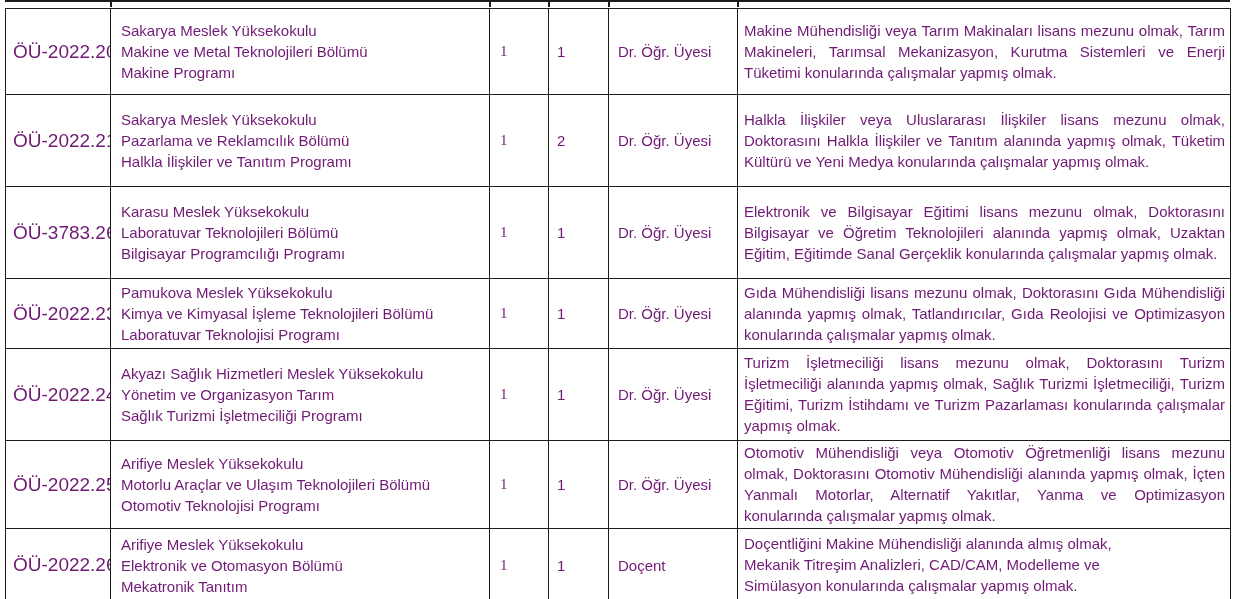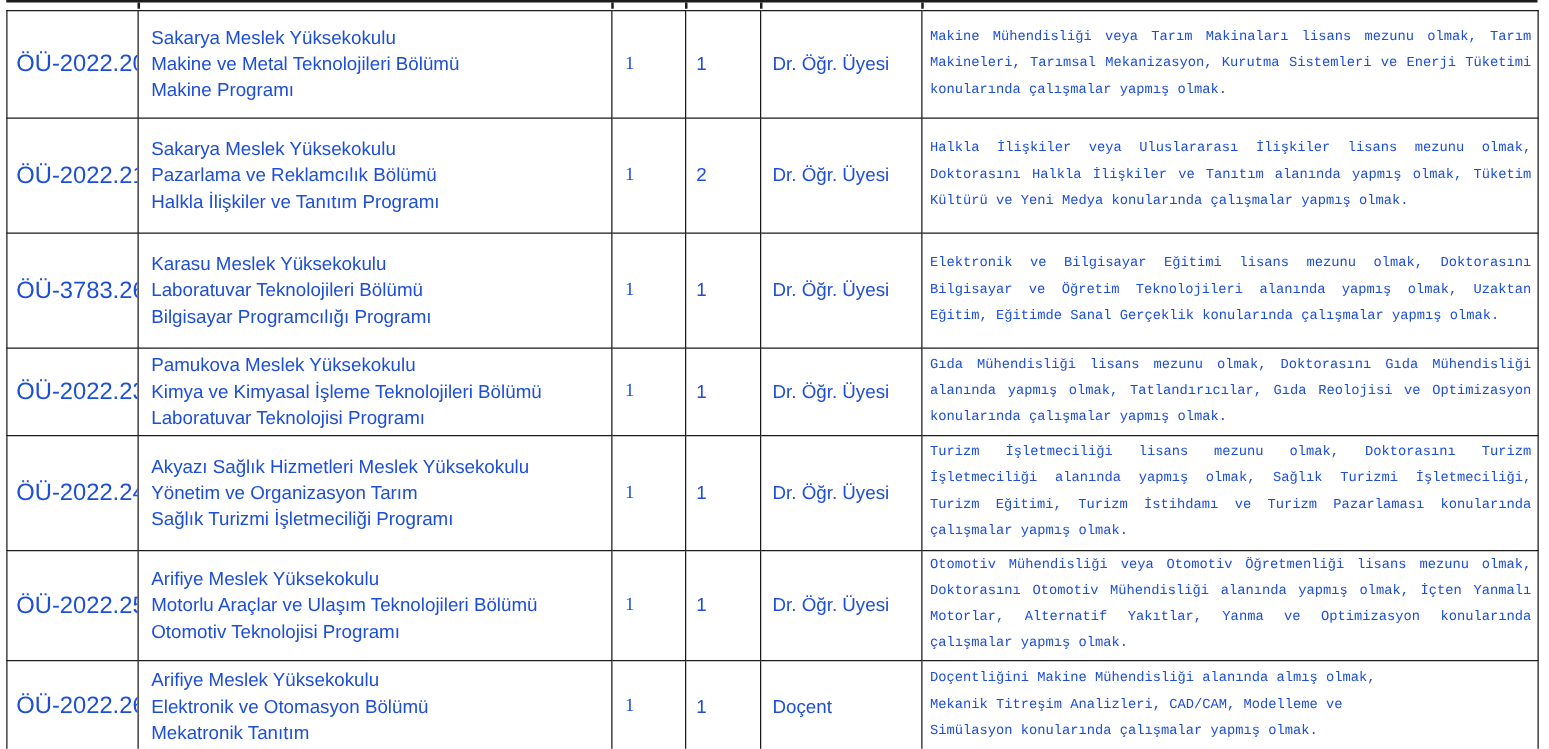--- a/index.html
+++ b/index.html
@@ -21,21 +21,21 @@
 
   table.positions {
     position: absolute; left: 5px; top: 8px;
     width: 1225px;
     border-collapse: collapse;
     table-layout: fixed;
     background: #ffffff;
   }
   table.positions td {
     border: 1.5px solid #1c1c1c;
-    color: #1d4ed8;
+    color: #701a75;
     vertical-align: middle;
     overflow: hidden;
   }
   
   tr:nth-child(1) { height: 86px; }
   tr:nth-child(2) { height: 92px; }
   tr:nth-child(3) { height: 92px; }
   tr:nth-child(4) { height: 70px; }
   tr:nth-child(5) { height: 92px; }
   tr:nth-child(6) { height: 84px; }
@@ -61,22 +61,22 @@
     font-family: "Liberation Sans", sans-serif;
     font-size: 15px;
     padding: 0 0 0 8px;
   }
   td.c-title {
     font-family: "Liberation Sans", sans-serif;
     font-size: 15px;
     padding: 0 18px 0 9px;
   }
   td.c-req {
-    font-family: Liberation Mono, monospace;
-    font-size: 11px;
+    font-family: Liberation Sans, sans-serif;
+    font-size: 15px;
     line-height: 21px;
     vertical-align: top;
     text-align: justify;
     padding: 1px 5px 2px 6px;
   }
   
   tr:nth-child(7) td.c-req {
     text-align: left;
     white-space: pre-line;
   }

